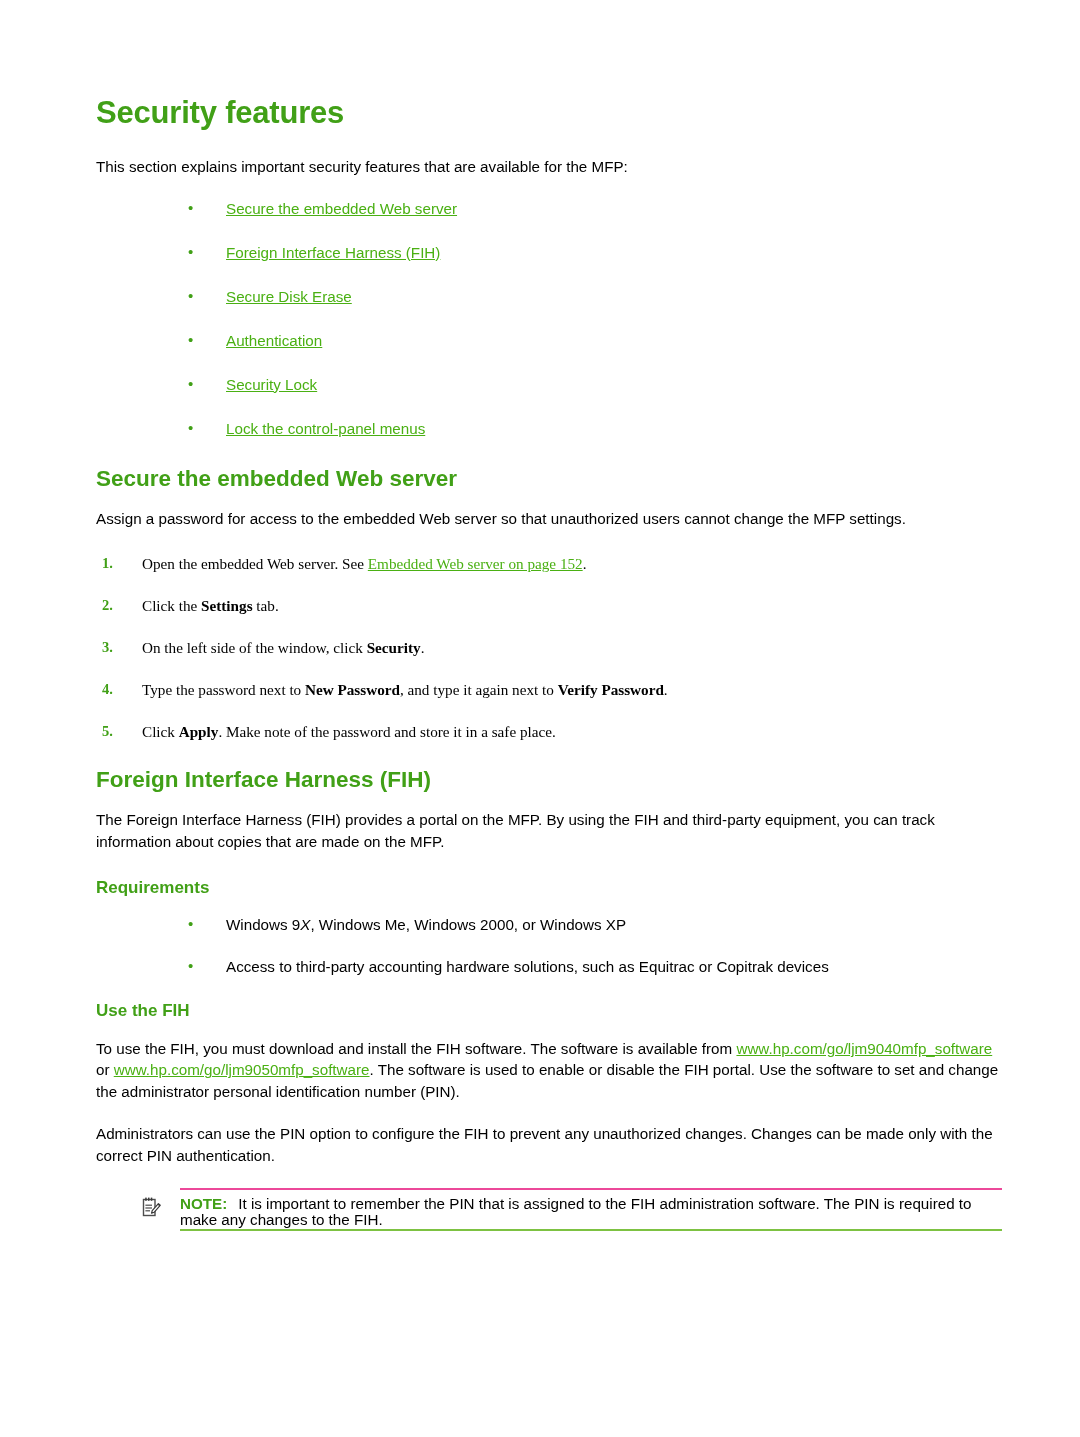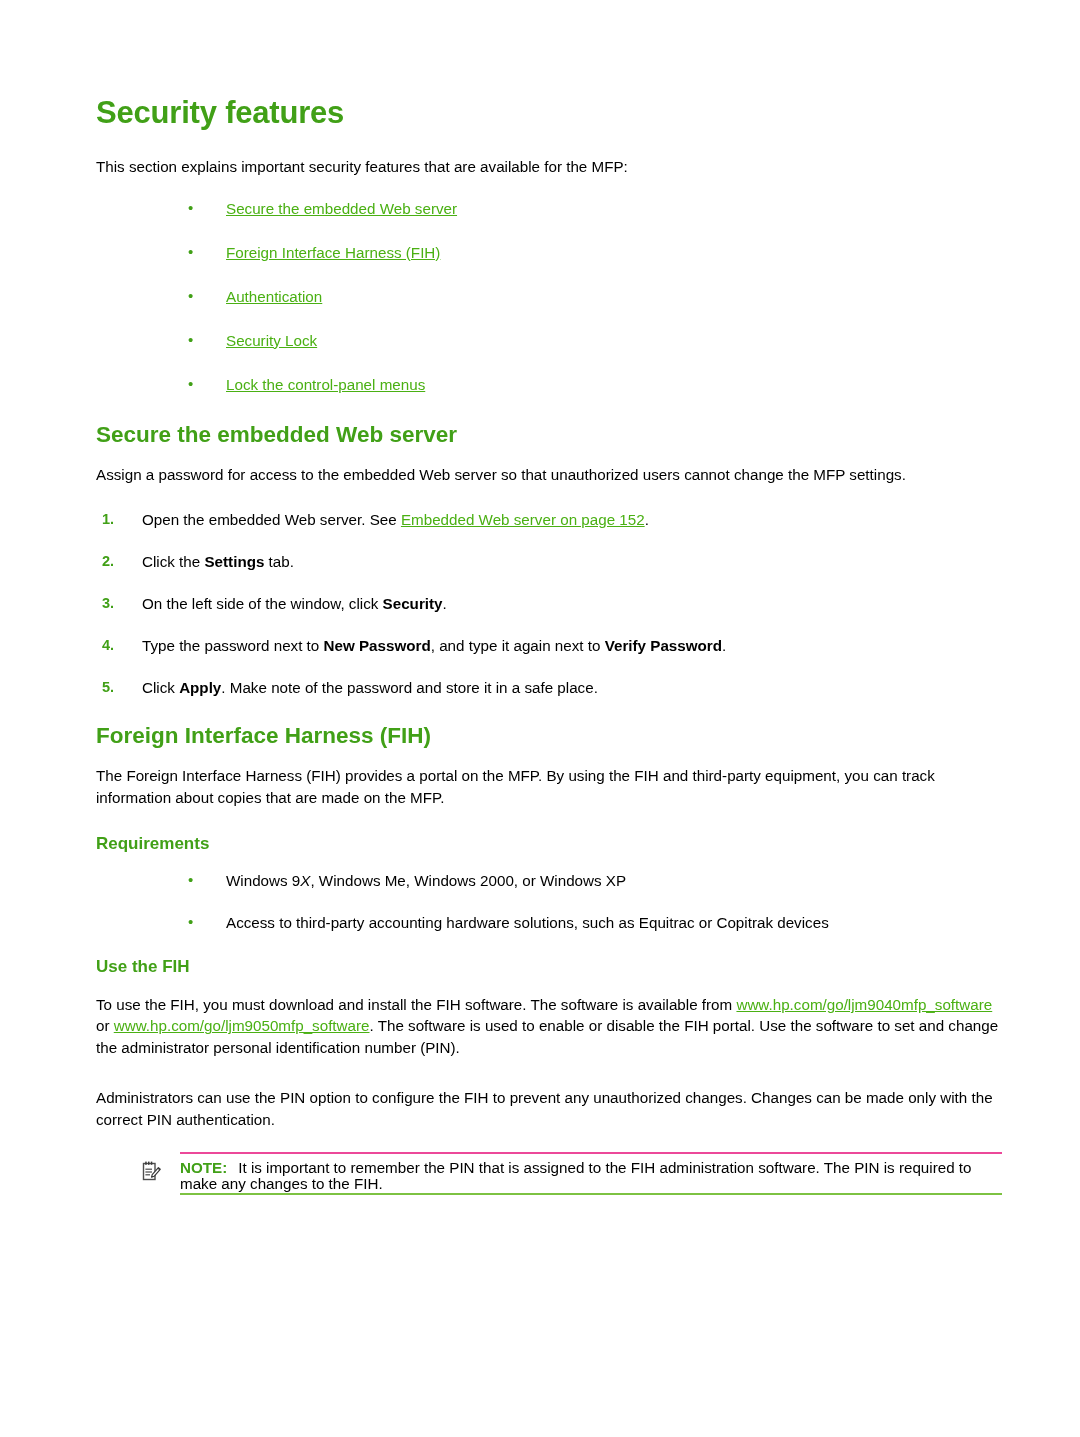--- a/index.html
+++ b/index.html
@@ -174,35 +174,38 @@
     <p class="para indent">This section explains important security features that are available for the MFP:</p>
 
     <ul class="bullets plain" style="margin-top:20px; margin-left:84px;">
       <li>
         <span class="link">Secure the embedded Web server</span>
       </li>
       <li>
         <span class="link">Foreign Interface Harness (FIH)</span>
       </li>
       <li>
+        <span class="link">Secure Disk Erase</span>
+      </li>
+      <li>
         <span class="link">Authentication</span>
       </li>
       <li>
         <span class="link">Security Lock</span>
       </li>
       <li>
         <span class="link">Lock the control-panel menus</span>
       </li>
     </ul>
 
     <h2 class="h2" style="margin-top:26px;">Secure the embedded Web server</h2>
 
     <p class="para indent" style="margin-top:16px;">Assign a password for access to the embedded Web server so that unauthorized users cannot change the MFP settings.</p>
 
-    <ol class="steps indent" style="margin-top:24px;">
+    <ol class="steps indent" style="margin-top:24px;font-family:Liberation Serif, serif;">
       <li>
         <span>Open the embedded Web server. See </span><span class="link">Embedded Web server on page 152</span><span>.</span>
       </li>
       <li>
         <span>Click the </span><span class="strong">Settings</span><span> tab.</span>
       </li>
       <li>
         <span>On the left side of the window, click </span><span class="strong">Security</span><span>.</span>
       </li>
       <li>
@@ -227,21 +230,21 @@
         <span>Access to third-party accounting hardware solutions, such as Equitrac or Copitrak devices</span>
       </li>
     </ul>
 
     <h3 class="h3" style="margin-top:24px;">Use the FIH</h3>
 
     <p class="para indent" style="margin-top:16px;">
       <span>To use the FIH, you must download and install the FIH software. The software is available from </span><span class="link">www.hp.com/go/ljm9040mfp_software</span><span> or </span><span class="link">www.hp.com/go/ljm9050mfp_software</span><span>. The software is used to enable or disable the FIH portal. Use the software to set and change the administrator personal identification number (PIN).</span>
     </p>
 
-    <p class="para indent" style="margin-top:29px;">Administrators can use the PIN option to configure the FIH to prevent any unauthorized changes. Changes can be made only with the correct PIN authentication.</p>
+    <p class="para indent" style="margin-top:21px;">Administrators can use the PIN option to configure the FIH to prevent any unauthorized changes. Changes can be made only with the correct PIN authentication.</p>
 
     <div class="notewrap">
       <span class="note-icon">
         <svg width="19" height="20" viewBox="0 0 19 20" xmlns="http://www.w3.org/2000/svg">
           <rect x="1.5" y="2.5" width="11.5" height="16" fill="#ffffff" stroke="#4d4d4d" stroke-width="1.4"></rect>
           <rect x="3.2" y="0.6" width="1.5" height="3.2" fill="#3a3a3a"></rect>
           <rect x="6.0" y="0.6" width="1.5" height="3.2" fill="#3a3a3a"></rect>
           <rect x="8.8" y="0.6" width="1.5" height="3.2" fill="#3a3a3a"></rect>
           <rect x="3.4" y="7.6" width="6.6" height="1.2" fill="#4d4d4d"></rect>
           <rect x="3.4" y="10.4" width="6.6" height="1.2" fill="#4d4d4d"></rect>

